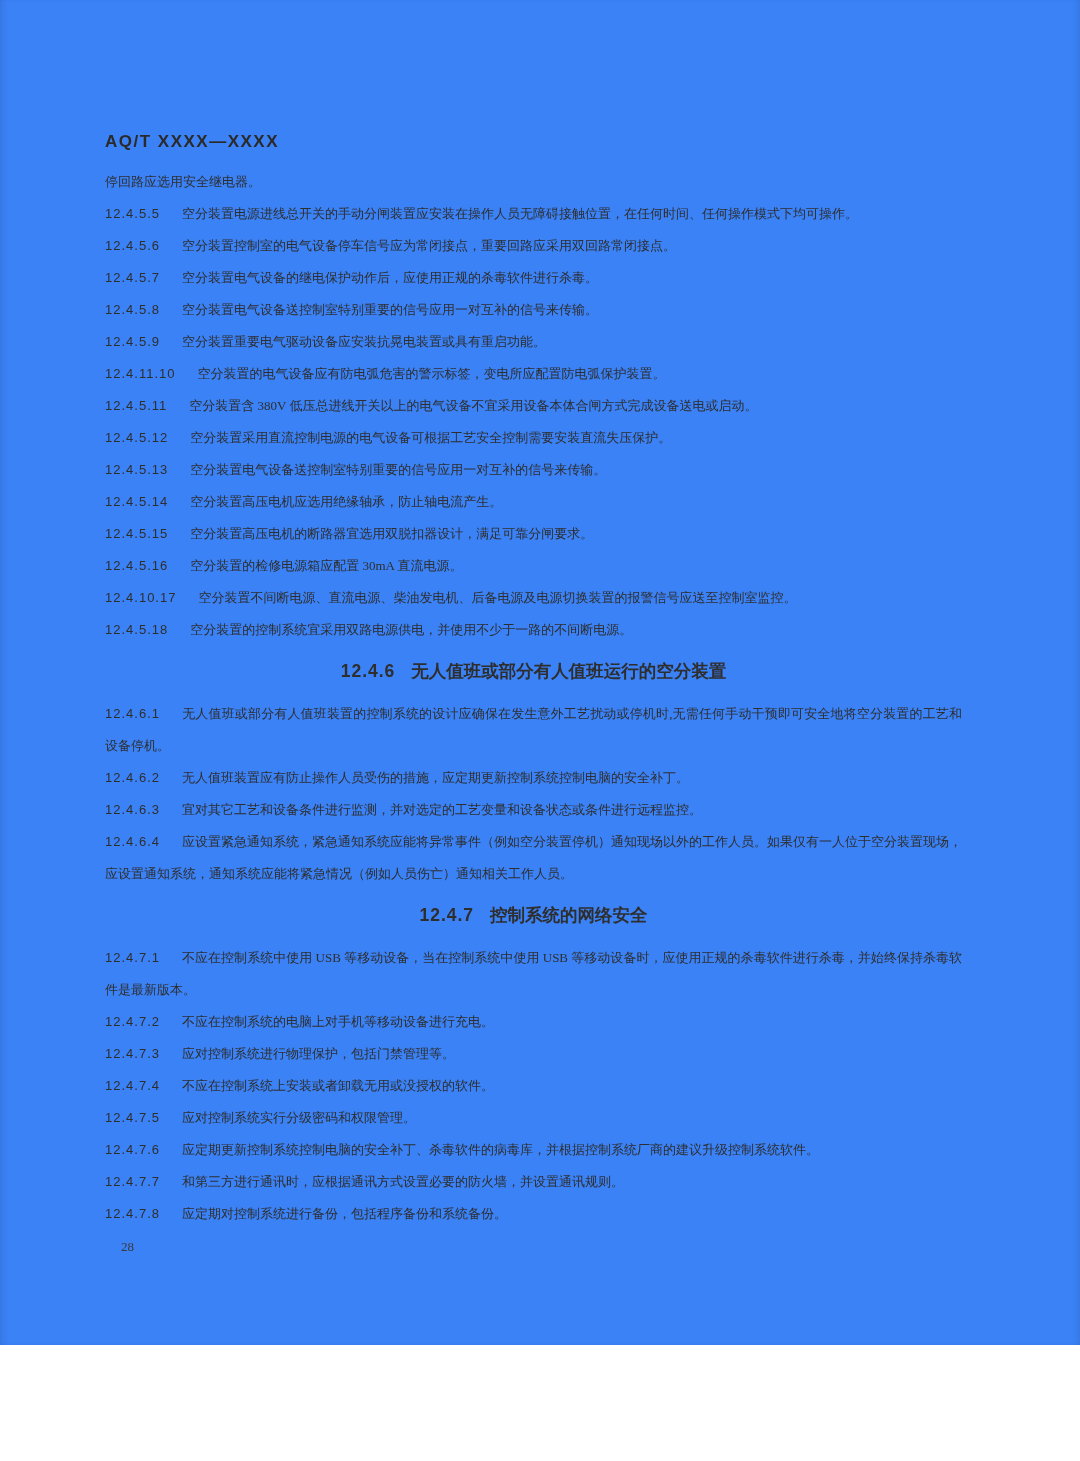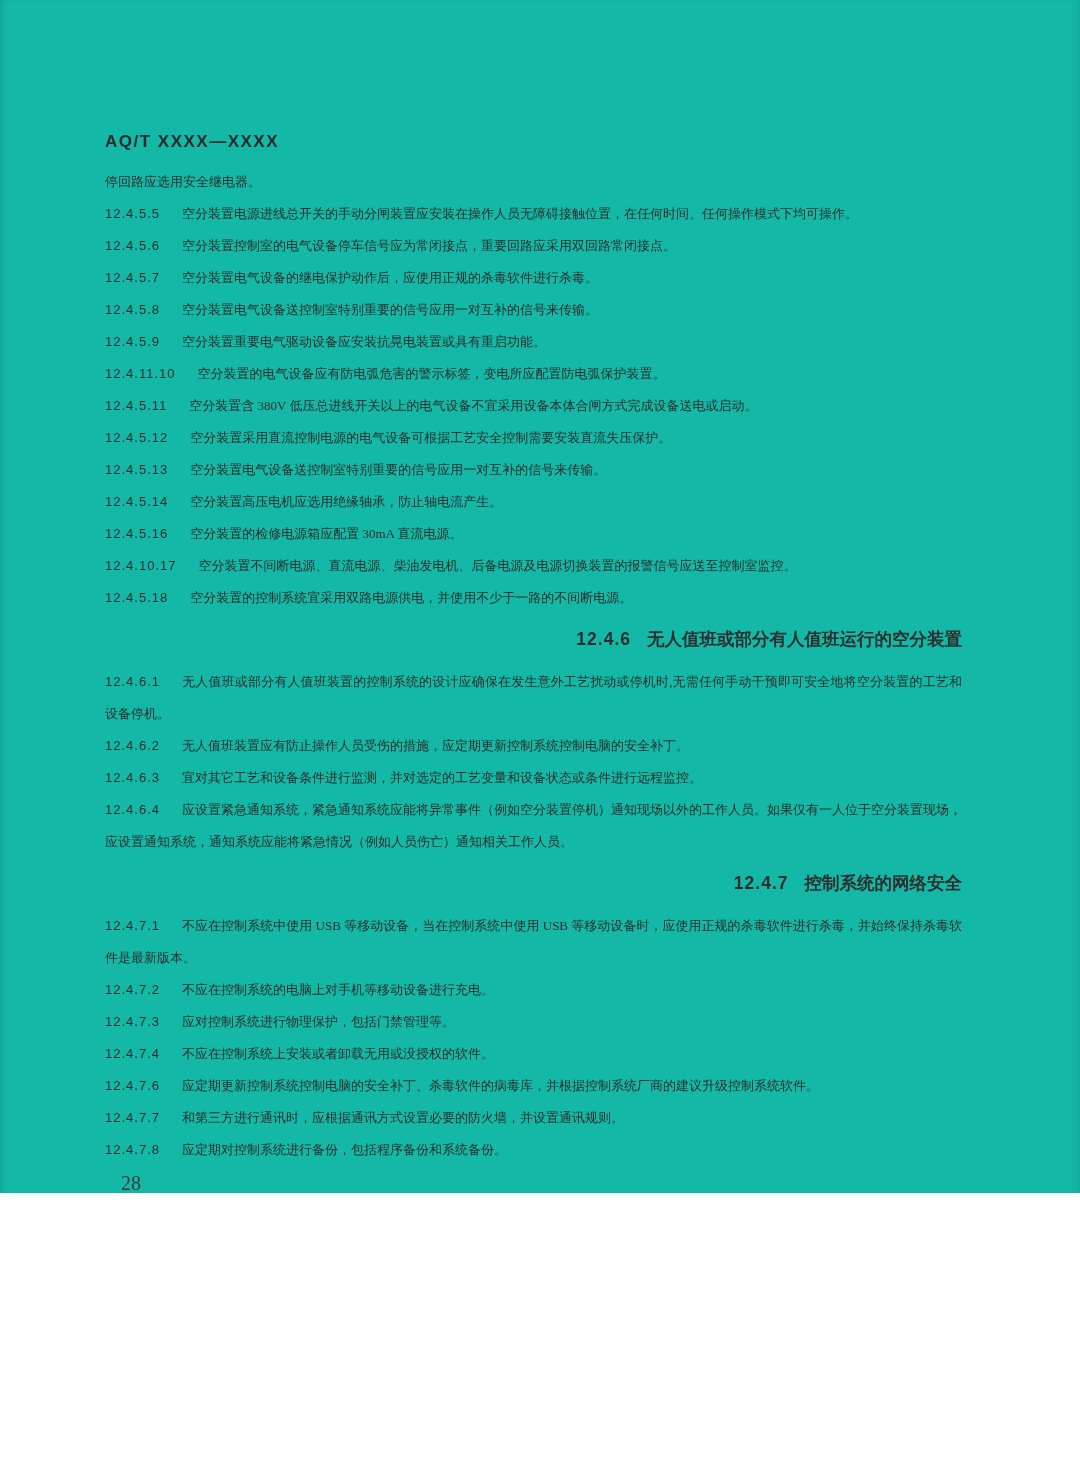--- a/index.html
+++ b/index.html
@@ -1,21 +1,21 @@
 <!DOCTYPE html>
 <html lang="zh"><head>
 <meta charset="utf-8">
 <style>
   html, body { margin: 0; padding: 0; background: #ffffff; }
   .page {
     position: relative;
     width: 1080px;
-    height: 1193px;
+    height: 1345px;
     box-sizing: border-box;
-    background: #14b8a6;
+    background: #3b82f6;
     color: #2e2e2e;
     font-family: "Liberation Serif", "DejaVu Serif", serif;
     padding: 132px 118px 0 105px;
     box-shadow: inset 6px 0 8px -6px rgba(0,0,0,.18), inset -6px 0 8px -6px rgba(0,0,0,.14);
     overflow: hidden;
   }
   .doc-header {
     font-family: "Liberation Sans", "DejaVu Sans", sans-serif;
     font-size: 17px;
     font-weight: 600;
@@ -30,32 +30,32 @@
     line-height: 32px;
     text-align: justify;
     word-break: break-all;
   }
   .content p.heading {
     font-family: "Liberation Sans", "DejaVu Sans", sans-serif;
     font-weight: bold;
     font-size: 17.5px;
     margin-top: 9px;
     margin-bottom: 11px;
-    text-align: right;
+    text-align: center;
   }
   .num {
     font-family: "Liberation Sans", "DejaVu Sans", sans-serif;
     letter-spacing: 1px;
     margin-right: 22px;
     white-space: nowrap;
   }
   .heading .num { margin-right: 16px; letter-spacing: 1px; }
   .doc-footer {
     margin: 1px 0 0 16px;
-    font-size: 20px;
+    font-size: 13px;
     font-family: "Liberation Serif", "DejaVu Serif", serif;
     color: #3a3a3a;
     line-height: 32px;
   }
 </style>
 </head>
 <body>
 
 <div class="page">
   <div class="doc-header">AQ/T XXXX—XXXX</div>
@@ -65,32 +65,34 @@
       <p class="clause"><span class="num">12.4.5.5</span><span>空分装置电源进线总开关的手动分闸装置应安装在操作人员无障碍接触位置，在任何时间、任何操作模式下均可操作。</span></p>
       <p class="clause"><span class="num">12.4.5.6</span><span>空分装置控制室的电气设备停车信号应为常闭接点，重要回路应采用双回路常闭接点。</span></p>
       <p class="clause"><span class="num">12.4.5.7</span><span>空分装置电气设备的继电保护动作后，应使用正规的杀毒软件进行杀毒。</span></p>
       <p class="clause"><span class="num">12.4.5.8</span><span>空分装置电气设备送控制室特别重要的信号应用一对互补的信号来传输。</span></p>
       <p class="clause"><span class="num">12.4.5.9</span><span>空分装置重要电气驱动设备应安装抗晃电装置或具有重启功能。</span></p>
       <p class="clause"><span class="num">12.4.11.10</span><span>空分装置的电气设备应有防电弧危害的警示标签，变电所应配置防电弧保护装置。</span></p>
       <p class="clause"><span class="num">12.4.5.11</span><span>空分装置含 380V 低压总进线开关以上的电气设备不宜采用设备本体合闸方式完成设备送电或启动。</span></p>
       <p class="clause"><span class="num">12.4.5.12</span><span>空分装置采用直流控制电源的电气设备可根据工艺安全控制需要安装直流失压保护。</span></p>
       <p class="clause"><span class="num">12.4.5.13</span><span>空分装置电气设备送控制室特别重要的信号应用一对互补的信号来传输。</span></p>
       <p class="clause"><span class="num">12.4.5.14</span><span>空分装置高压电机应选用绝缘轴承，防止轴电流产生。</span></p>
+      <p class="clause"><span class="num">12.4.5.15</span><span>空分装置高压电机的断路器宜选用双脱扣器设计，满足可靠分闸要求。</span></p>
       <p class="clause"><span class="num">12.4.5.16</span><span>空分装置的检修电源箱应配置 30mA 直流电源。</span></p>
       <p class="clause"><span class="num">12.4.10.17</span><span>空分装置不间断电源、直流电源、柴油发电机、后备电源及电源切换装置的报警信号应送至控制室监控。</span></p>
       <p class="clause"><span class="num">12.4.5.18</span><span>空分装置的控制系统宜采用双路电源供电，并使用不少于一路的不间断电源。</span></p>
       <p class="heading"><span class="num">12.4.6</span><span>无人值班或部分有人值班运行的空分装置</span></p>
       <p class="clause"><span class="num">12.4.6.1</span><span>无人值班或部分有人值班装置的控制系统的设计应确保在发生意外工艺扰动或停机时,无需任何手动干预即可安全地将空分装置的工艺和设备停机。</span></p>
       <p class="clause"><span class="num">12.4.6.2</span><span>无人值班装置应有防止操作人员受伤的措施，应定期更新控制系统控制电脑的安全补丁。</span></p>
       <p class="clause"><span class="num">12.4.6.3</span><span>宜对其它工艺和设备条件进行监测，并对选定的工艺变量和设备状态或条件进行远程监控。</span></p>
       <p class="clause"><span class="num">12.4.6.4</span><span>应设置紧急通知系统，紧急通知系统应能将异常事件（例如空分装置停机）通知现场以外的工作人员。如果仅有一人位于空分装置现场，应设置通知系统，通知系统应能将紧急情况（例如人员伤亡）通知相关工作人员。</span></p>
       <p class="heading"><span class="num">12.4.7</span><span>控制系统的网络安全</span></p>
       <p class="clause"><span class="num">12.4.7.1</span><span>不应在控制系统中使用 USB 等移动设备，当在控制系统中使用 USB 等移动设备时，应使用正规的杀毒软件进行杀毒，并始终保持杀毒软件是最新版本。</span></p>
       <p class="clause"><span class="num">12.4.7.2</span><span>不应在控制系统的电脑上对手机等移动设备进行充电。</span></p>
       <p class="clause"><span class="num">12.4.7.3</span><span>应对控制系统进行物理保护，包括门禁管理等。</span></p>
       <p class="clause"><span class="num">12.4.7.4</span><span>不应在控制系统上安装或者卸载无用或没授权的软件。</span></p>
+      <p class="clause"><span class="num">12.4.7.5</span><span>应对控制系统实行分级密码和权限管理。</span></p>
       <p class="clause"><span class="num">12.4.7.6</span><span>应定期更新控制系统控制电脑的安全补丁、杀毒软件的病毒库，并根据控制系统厂商的建议升级控制系统软件。</span></p>
       <p class="clause"><span class="num">12.4.7.7</span><span>和第三方进行通讯时，应根据通讯方式设置必要的防火墙，并设置通讯规则。</span></p>
       <p class="clause"><span class="num">12.4.7.8</span><span>应定期对控制系统进行备份，包括程序备份和系统备份。</span></p>
     </main>
 
   <div class="doc-footer">28</div>
 </div>
 
 </body></html>

